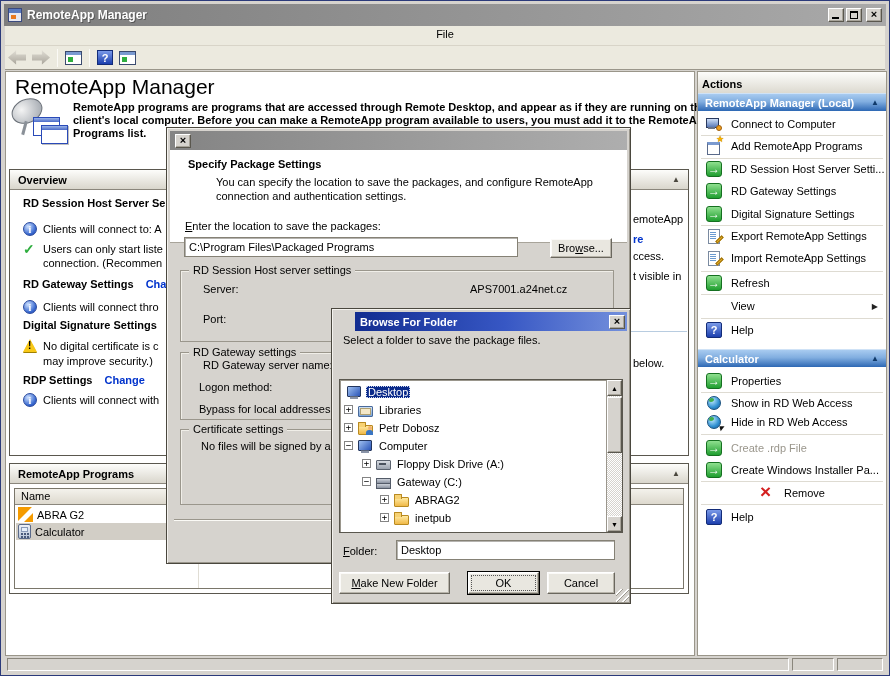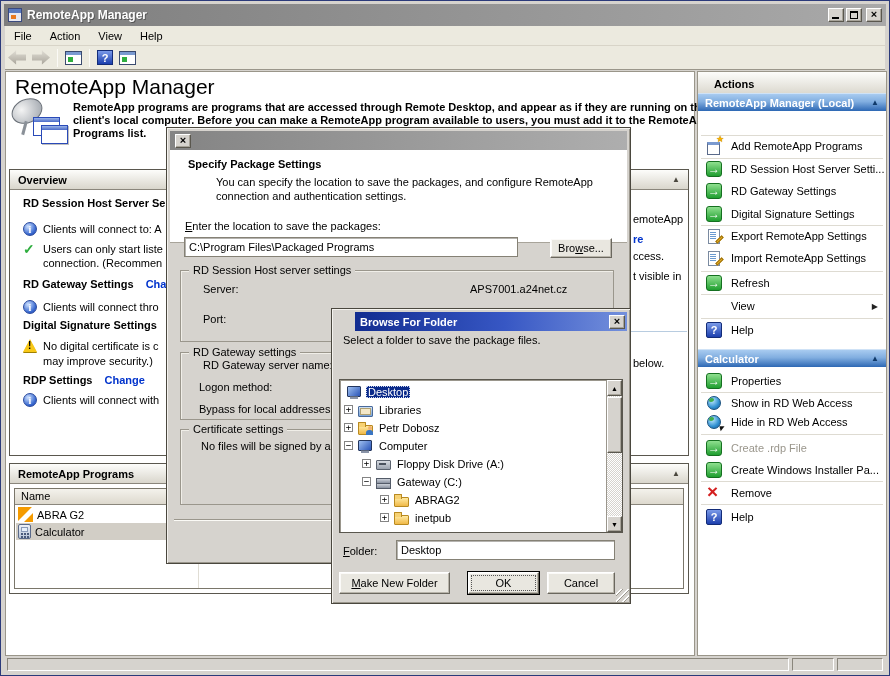--- a/index.html
+++ b/index.html
@@ -20,21 +20,21 @@
   .appicon::after { content:''; position:absolute; left:2px; bottom:2px; width:5px; height:4px; background:#e87820; }
   .ctl { width:16px; height:14px; background:#d6d3ce; border:1px solid; border-color:#fff #5a574e #5a574e #fff;
          box-shadow:inset -1px -1px 0 #a8a49a; margin-left:2px; position:relative; }
   .ctl.close { margin-left:4px; }
   .glyph-min { position:absolute; left:3px; bottom:2px; width:7px; height:2px; background:#000; }
   .glyph-max { position:absolute; left:3px; top:2px; width:8px; height:8px; border:1px solid #000; border-top:2px solid #000; }
   .glyph-x { position:absolute; left:0; top:-1px; width:100%; text-align:center; font-size:11px; font-weight:bold; color:#000; }
 
   
   .menubar { position:absolute; left:4px; top:25px; right:4px; height:20px; background:#eceadf;
-             display:flex; align-items:center; border-bottom:1px solid #d8d4c8; }
+             display:flex; align-items:center; border-bottom:1px solid #d8d4c8;flex-direction:column; }
   .menu-item { padding:2px 9px; }
   .toolbar { position:absolute; left:4px; top:45px; right:4px; height:24px; background:#eceadf;
              display:flex; align-items:center; border-bottom:1px solid #9a968a; }
   .tsep { width:1px; height:18px; background:#b8b4a8; border-right:1px solid #fbfaf6; margin:0 4px; }
   .nav-arrow { width:18px; height:14px; margin:0 3px; background:linear-gradient(#dedbd2,#a8a49a);
                filter:drop-shadow(0 0 1px #6e6a60); }
   .nav-back { clip-path:polygon(0 50%,45% 0,45% 28%,100% 28%,100% 72%,45% 72%,45% 100%); }
   .nav-fwd  { clip-path:polygon(100% 50%,55% 0,55% 28%,0 28%,0 72%,55% 72%,55% 100%); }
   .tbwin { width:17px; height:14px; background:#fff; border:1px solid #3a4a6e; position:relative; margin:0 3px; }
   .tbwin::before { content:''; position:absolute; left:0; right:0; top:0; height:3px; background:#7a9ad0; }
@@ -96,21 +96,21 @@
 
   .abra-ic { width:15px; height:15px; background:#f59b00; position:relative; overflow:hidden; flex:none; }
   .abra-ic::after { content:''; position:absolute; left:-4px; top:7px; width:24px; height:5px; background:#fff; transform:rotate(-45deg); }
   .calc-ic { width:13px; height:15px; background:linear-gradient(#eef2f8,#b8c4d8); border:1px solid #5a6a8a; border-radius:2px; position:relative; flex:none; }
   .calc-ic::before { content:''; position:absolute; left:2px; top:2px; right:2px; height:3px; background:#e8f0fa; border:1px solid #8a9ab8; }
   .calc-ic::after { content:''; position:absolute; left:2px; top:8px; width:2px; height:2px; background:#4a5a7a;
                     box-shadow:3px 0 0 #4a5a7a,6px 0 0 #4a5a7a,0 3px 0 #4a5a7a,3px 3px 0 #4a5a7a,6px 3px 0 #4a5a7a; }
 
   
   .ap-header { position:absolute; left:0; right:0; top:0; height:24px; background:linear-gradient(#fdfdfb,#d9d6cc);
-               border-bottom:1px solid #8a867c; font-weight:bold; display:flex; align-items:center; padding:0 16px; }
+               border-bottom:1px solid #8a867c; font-weight:bold; display:flex; align-items:center; padding:0 4px; }
   .ap-section { position:absolute; left:0; right:0; height:18px; background:linear-gradient(#a8cbf0,#81aee0 45%,#2d68b4);
                 color:#fff; font-weight:bold; display:flex; align-items:center; padding:0 7px; border-top:1px solid #cfe2f6; }
   .ap-section .panel-chevron { color:#103a6a; }
   .ap-item { position:absolute; left:0; right:0; height:20px; display:flex; align-items:center; gap:9px; padding:0 8px; white-space:nowrap; }
   .ap-item.disabled { color:#9a968c; }
   .ap-sep { position:absolute; left:3px; right:3px; height:1px; background:#dedbd2; }
   .ap-sub { margin-left:auto; font-size:8px; color:#222; }
 
   .ai { width:16px; height:16px; position:relative; flex:none; }
   .ai-garr { background:linear-gradient(#8fe08f,#1f9e2f); border:1px solid #157020; border-radius:3px; }
@@ -329,20 +329,26 @@
 
   <div class="actions-pane">
     <div class="ap-header">
       <span>Actions</span>
     </div>
     <div class="ap-section" style="top:21px;">
       <span>RemoteApp Manager (Local)</span>
       <span class="panel-chevron">▲</span>
     </div>
 
+    <div class="ap-item" style="top:42px;">
+      <span class="ai ai-connect">
+          <i class="plug"></i>
+        </span>
+      <span>Connect to Computer</span>
+    </div>
     <div class="ap-sep" style="top:63px;"></div>
     <div class="ap-item" style="top:64px;">
       <span class="ai ai-addprog"></span>
       <span>Add RemoteApp Programs</span>
     </div>
     <div class="ap-sep" style="top:86px;"></div>
     <div class="ap-item" style="top:87px;">
       <span class="ai ai-garr"></span>
       <span>RD Session Host Server Setti...</span>
     </div>
@@ -406,21 +412,21 @@
     <div class="ap-sep" style="top:362px;"></div>
     <div class="ap-item disabled" style="top:366px;">
       <span class="ai ai-garr"></span>
       <span>Create .rdp File</span>
     </div>
     <div class="ap-item" style="top:388px;">
       <span class="ai ai-garr"></span>
       <span>Create Windows Installer Pa...</span>
     </div>
     <div class="ap-sep" style="top:409px;"></div>
-    <div class="ap-item" style="top:411px;">
+    <div class="ap-item" style="top:411px;justify-content:center;">
       <span class="ai ai-remove"></span>
       <span>Remove</span>
     </div>
     <div class="ap-sep" style="top:432px;"></div>
     <div class="ap-item" style="top:435px;">
       <span class="ai ai-help"></span>
       <span>Help</span>
     </div>
   </div>
 

